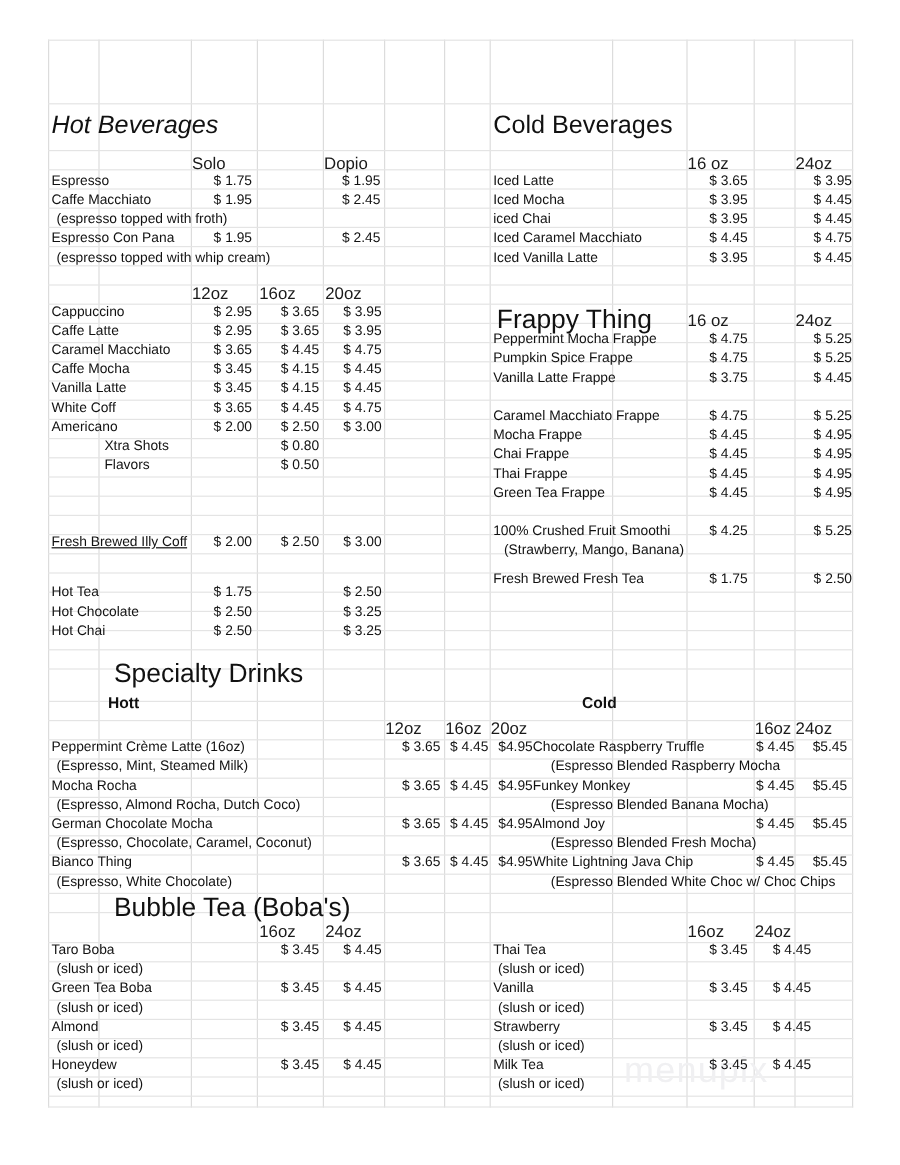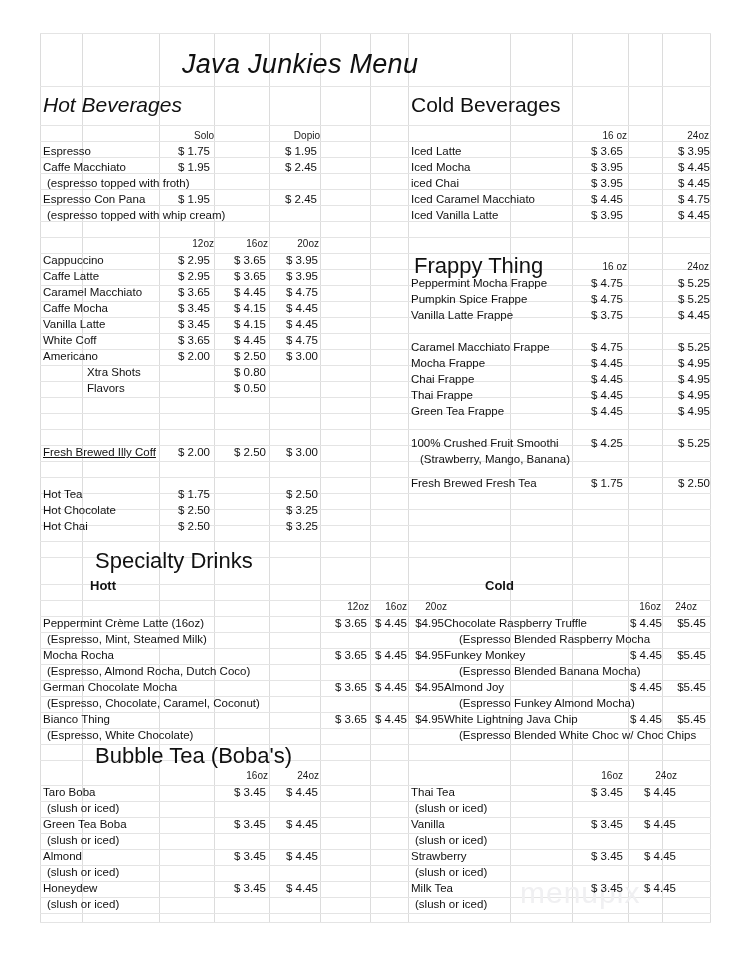--- a/index.html
+++ b/index.html
@@ -63,24 +63,24 @@
   }
   .price {
     position: absolute;
     font-size: 11.5px;
     line-height: 13px;
     white-space: nowrap;
     text-align: right;
   }
   .colhead {
     position: absolute;
-    font-size: 10px;
+    font-size: 14px;
     line-height: 12px;
     white-space: nowrap;
-    text-align: right;
+    text-align: left;
     color: #1a1a1a;
   }
   .desc {
     position: absolute;
     font-size: 11.5px;
     line-height: 13px;
     white-space: nowrap;
   }
 
   
@@ -206,21 +206,20 @@
     <div class="hline" style="top:816px;"></div>
     <div class="hline" style="top:832px;"></div>
     <div class="hline" style="top:848px;"></div>
     <div class="hline" style="top:864px;"></div>
     <div class="hline" style="top:880px;"></div>
     <div class="hline" style="top:889px;"></div>
   </div>
 
   <div class="content">
 
-    <div class="maintitle" style="left:142px; top:16px;">Java Junkies Menu</div>
 
     <div class="sect-italic" style="left:3px; top:60px;">Hot Beverages</div>
 
     <div class="colhead" style="left:120px; top:97px; width:54px;">Solo</div>
     <div class="colhead" style="left:230px; top:97px; width:50px;">Dopio</div>
 
     <div class="cell" style="left:3px; top:112px;">Espresso</div>
     <div class="price" style="left:120px; top:112px; width:50px;">$ 1.75</div>
     <div class="price" style="left:230px; top:112px; width:47px;">$ 1.95</div>
 
@@ -411,21 +410,21 @@
     <div class="desc" style="left:419px; top:600px;">(Espresso Blended Raspberry Mocha</div>
 
     <div class="cell" style="left:404px; top:616px;">Funkey Monkey</div>
     <div class="price" style="left:580px; top:616px; width:42px;">$ 4.45</div>
     <div class="price" style="left:624px; top:616px; width:42px;">$5.45</div>
     <div class="desc" style="left:419px; top:632px;">(Espresso Blended Banana Mocha)</div>
 
     <div class="cell" style="left:404px; top:648px;">Almond Joy</div>
     <div class="price" style="left:580px; top:648px; width:42px;">$ 4.45</div>
     <div class="price" style="left:624px; top:648px; width:42px;">$5.45</div>
-    <div class="desc" style="left:419px; top:664px;">(Espresso Funkey Almond Mocha)</div>
+    <div class="desc" style="left:419px; top:664px;">(Espresso Blended Fresh Mocha)</div>
 
     <div class="cell" style="left:404px; top:680px;">White Lightning Java Chip</div>
     <div class="price" style="left:580px; top:680px; width:42px;">$ 4.45</div>
     <div class="price" style="left:624px; top:680px; width:42px;">$5.45</div>
     <div class="desc" style="left:419px; top:696px;">(Espresso Blended White Choc w/ Choc Chips</div>
 
     <div class="sect-big" style="left:55px; top:710px;">Bubble Tea (Boba's)</div>
 
     <div class="colhead" style="left:176px; top:737px; width:52px;">16oz</div>
     <div class="colhead" style="left:231px; top:737px; width:48px;">24oz</div>

